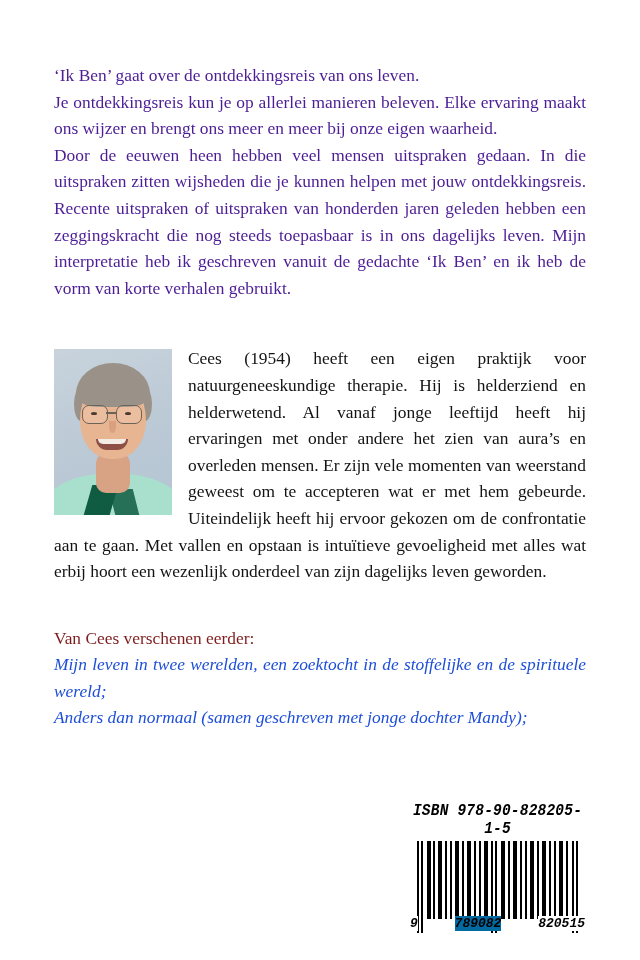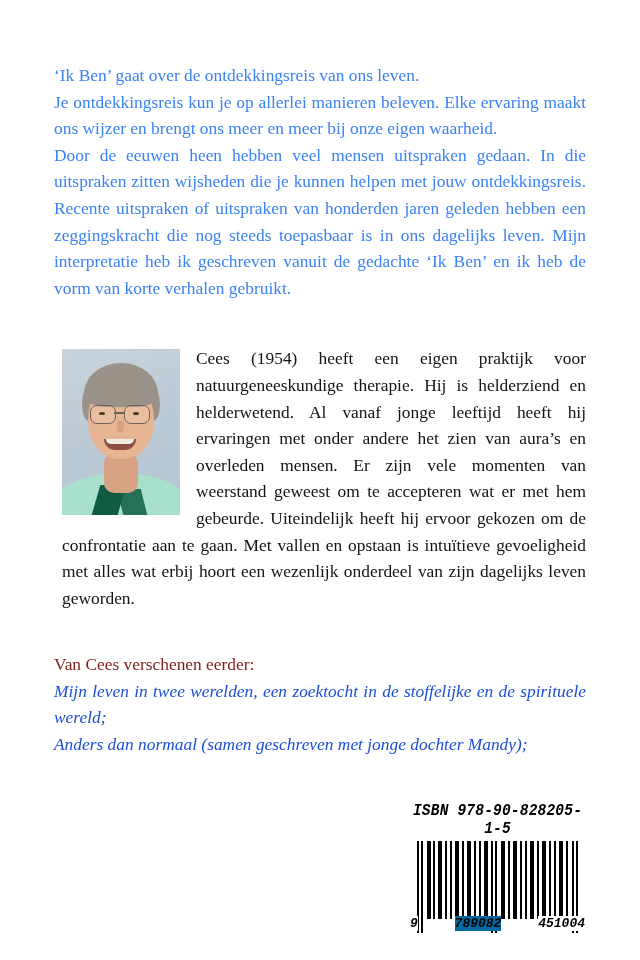--- a/index.html
+++ b/index.html
@@ -31,30 +31,29 @@
     width: 532px;
   }
 
   p.body-text {
     margin: 0;
     font-size: 17.4px;
     line-height: 26.6px;
     text-align: justify;
     text-justify: inter-word;
     hyphens: manual;
-    color: #3b82f6;
+    color: #4c1d95;
   }
 
   .para-intro { margin-bottom: 0; }
 
   
   .bio-block {
     margin-top: 44px;
     overflow: hidden;
-    margin-left: 8px;
   }
 
   .portrait {
     float: left;
     width: 118px;
     height: 166px;
     margin: 4px 16px 2px 0;
     position: relative;
     overflow: hidden;
     background: #c3cfd9;
@@ -325,17 +324,17 @@
           <rect x="157" y="0" width="2" height="78"></rect>
           <rect x="163" y="0" width="2" height="92"></rect>
           <rect x="167" y="0" width="2" height="92"></rect>
         </g>
       </svg>
     </div>
 
     <div class="barcode-digits">
       <span class="bd-left">9</span>
       <span class="bd-mid">789082</span>
-      <span class="bd-right">451004</span>
+      <span class="bd-right">820515</span>
     </div>
   </div>
 
 </div>
 
 </body></html>

